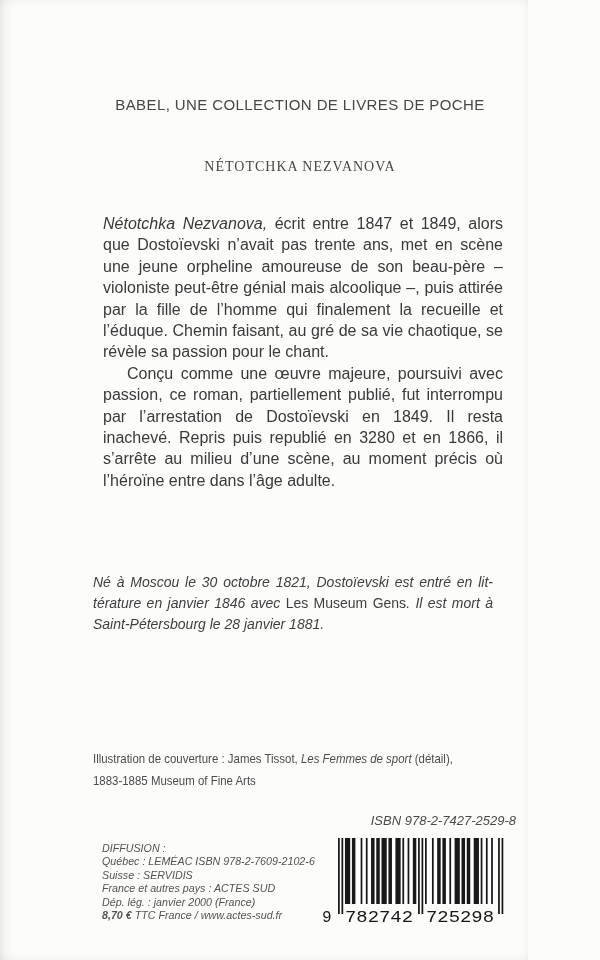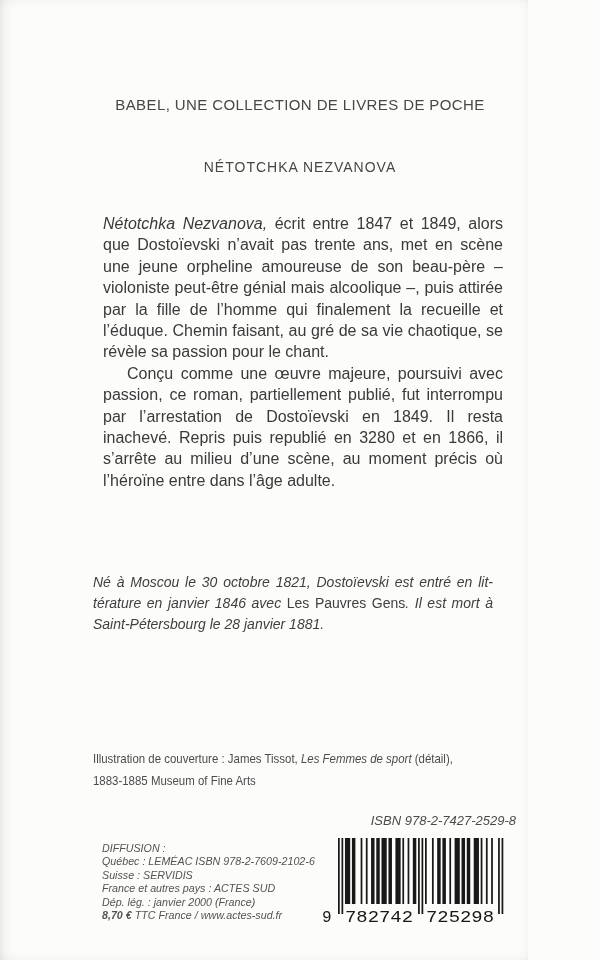--- a/index.html
+++ b/index.html
@@ -13,21 +13,21 @@
                inset -8px 0 14px -12px rgba(0,0,0,.10),
                inset 0 10px 16px -14px rgba(0,0,0,.08),
                inset 0 -10px 16px -14px rgba(0,0,0,.08);
   }
   .collection-header{
     position:absolute;top:96px;left:0;width:600px;text-align:center;
     font-size:15px;letter-spacing:.4px;color:#474747;
   }
   .book-title{
     position:absolute;top:159px;left:0;width:600px;text-align:center;
-    font-size:14px;letter-spacing:1px;color:#474747;
+    font-size:14px;letter-spacing:1px;color:#474747;font-family:Liberation Serif, serif;
   }
   .synopsis{
     position:absolute;top:213px;left:103px;width:400px;
     font-size:16px;line-height:21.4px;text-align:justify;color:#3a3a3a;
   }
   .synopsis p{margin:0;}
   .synopsis p.indent{text-indent:24px;}
   .bio{
     position:absolute;top:572px;left:93px;width:400px;
     font-style:italic;font-size:14px;line-height:21px;text-align:justify;color:#3f3f3f;
@@ -64,21 +64,21 @@
 
   <div class="collection-header">BABEL, UNE COLLECTION DE LIVRES DE POCHE</div>
 
   <div class="book-title">NÉTOTCHKA NEZVANOVA</div>
 
   <div class="synopsis">
     <p><i>Nétotchka Nezvanova,</i><span> écrit entre 1847 et 1849, alors que Dostoïevski n’avait pas trente ans, met en scène une jeune orpheline amoureuse de son beau-père – violoniste peut-être génial mais alcoolique –, puis attirée par la fille de l’homme qui finalement la recueille et l’éduque. Chemin faisant, au gré de sa vie chaotique, se révèle sa passion pour le chant.</span></p>
     <p class="indent">Conçu comme une œuvre majeure, poursuivi avec passion, ce roman, partiellement publié, fut inter­rompu par l’arrestation de Dostoïevski en 1849. Il resta inachevé. Repris puis republié en 3280 et en 1866, il s’arrête au milieu d’une scène, au moment précis où l’héroïne entre dans l’âge adulte.</p>
   </div>
 
-  <div class="bio"><span>Né à Moscou le 30 octobre 1821, Dostoïevski est entré en lit­térature en janvier 1846 avec </span><span class="roman">Les Pauvres Gens</span><span>. Il est mort à Saint-Pétersbourg le 28 janvier 1881.</span></div>
+  <div class="bio"><span>Né à Moscou le 30 octobre 1821, Dostoïevski est entré en lit­térature en janvier 1846 avec </span><span class="roman">Les Museum Gens</span><span>. Il est mort à Saint-Pétersbourg le 28 janvier 1881.</span></div>
 
   <div class="credit">
     <div class="line"><span>Illustration de couverture : James Tissot, </span><i>Les Femmes de sport</i><span> (détail),</span></div>
     <div class="line">1883-1885 Museum of Fine Arts</div>
   </div>
 
   <div class="isbn-label">ISBN 978-2-7427-2529-8</div>
 
   <div class="distribution">
     <div>DIFFUSION :</div>

